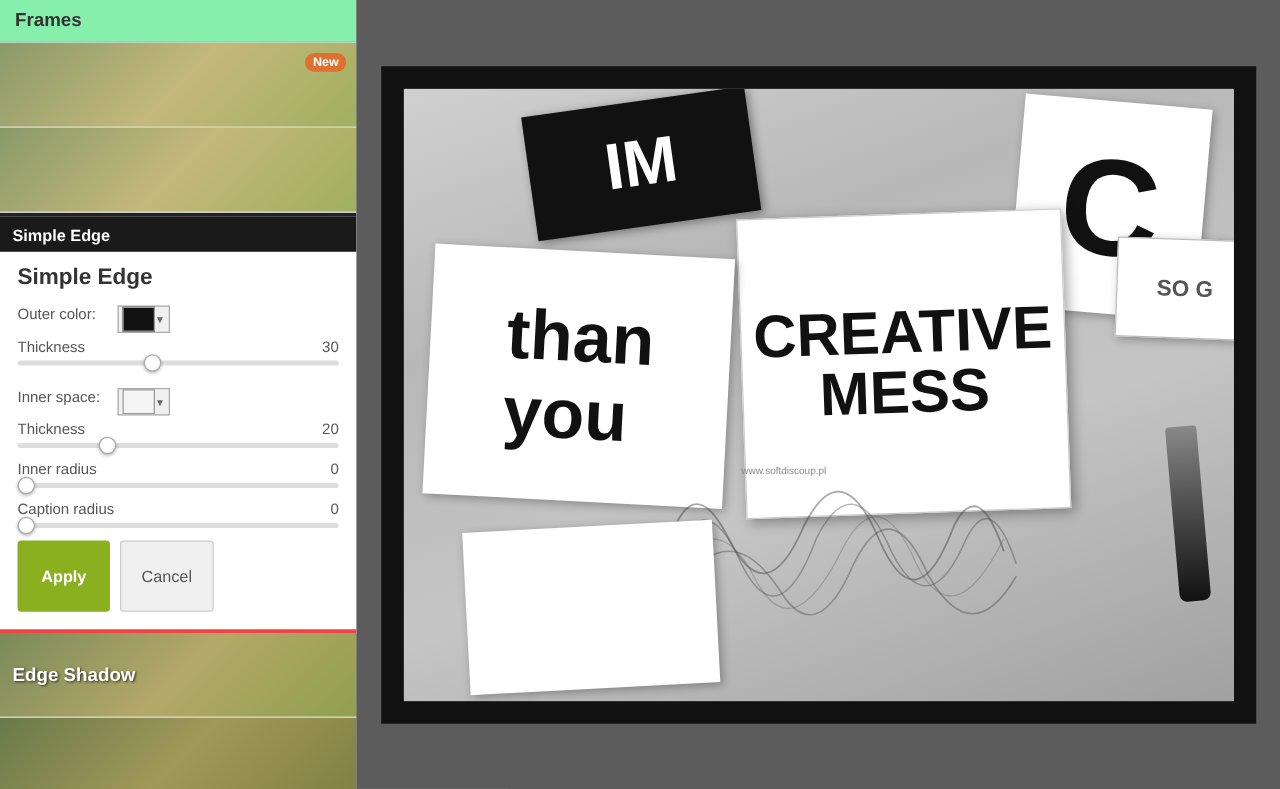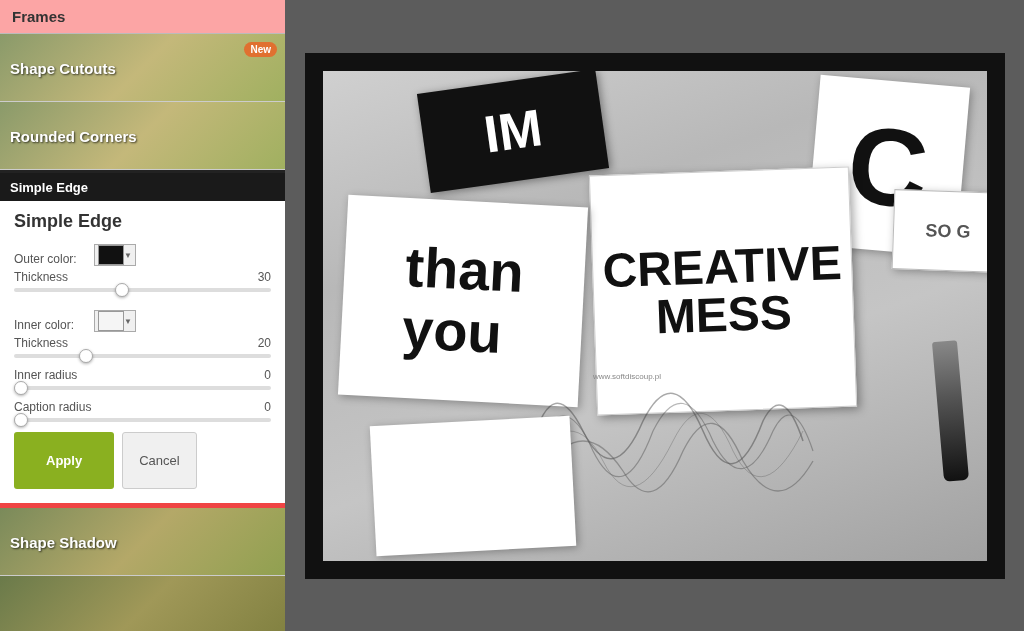--- a/index.html
+++ b/index.html
@@ -18,21 +18,21 @@
       min-width: 285px;
       background: #e8e8e8;
       display: flex;
       flex-direction: column;
       height: 631px;
       overflow: hidden;
       position: relative;
     }
 
     #sidebar-header {
-      background: #fca5a5;
+      background: #86efac;
       padding: 8px 12px;
       font-size: 15px;
       font-weight: bold;
       color: #333;
       border-bottom: 1px solid #bbb;
     }
 
     #frames-list {
       overflow-y: auto;
       flex: 1;
@@ -101,34 +101,34 @@
       font-weight: bold;
       padding: 2px 6px;
       border-radius: 10px;
       margin-left: 37px;
     }
 
     
     #simple-edge-panel {
       background: white;
       border-top: 3px solid #222;
-      border-bottom: 5px solid #ef4444;
+      border-bottom: 3px solid #ef4444;
       padding: 10px 14px 14px;
     }
 
     #simple-edge-title {
       font-size: 18px;
       font-weight: bold;
       color: #333;
       margin-bottom: 12px;
     }
 
     .control-row {
       display: flex;
-      align-items: flex-end;
+      align-items: flex-start;
       margin-bottom: 4px;
       font-size: 12px;
       color: #555;
     }
 
     .control-label {
       min-width: 80px;
       font-size: 12px;
       color: #555;
     }
@@ -201,21 +201,21 @@
     .apply-cancel-row {
       display: flex;
       gap: 8px;
       margin-top: 10px;
     }
 
     .btn-apply {
       background: #8ab020;
       color: white;
       border: none;
-      padding: 8px 32px;
+      padding: 8px 19px;
       font-size: 13px;
       font-weight: bold;
       border-radius: 3px;
       cursor: pointer;
     }
 
     .btn-cancel {
       background: #f0f0f0;
       color: #555;
       border: 1px solid #ccc;
@@ -415,27 +415,25 @@
 </head>
 <body>
 
 <div id="sidebar">
   <div id="sidebar-header">Frames</div>
 
   <div id="frames-list">
 
     <div class="frame-item">
       <div class="frame-item-bg"></div>
-      <div class="frame-item-label top">Shape Cutouts</div>
       <div class="new-badge">New</div>
     </div>
 
     <div class="frame-item">
       <div class="frame-item-bg"></div>
-      <div class="frame-item-label top">Rounded Corners</div>
     </div>
 
     <div id="simple-edge-panel">
 
       <div style="background:#1a1a1a; height:28px; margin:-10px -14px 10px -14px; display:flex; align-items:center; padding: 0 10px;">
         <span style="color:white; font-size:13px; font-weight:bold;">Simple Edge</span>
       </div>
 
       <div id="simple-edge-title">Simple Edge</div>
 
@@ -453,21 +451,21 @@
       </div>
       <div class="slider-row">
         <div class="slider-track">
           <div class="slider-thumb" style="left: calc(42% - 7px);"></div>
         </div>
       </div>
 
       <div class="section-divider"></div>
 
       <div class="control-row">
-        <span class="control-label">Inner color:</span>
+        <span class="control-label">Inner space:</span>
         <div class="color-picker-btn">
           <div class="color-swatch white"></div>
           <span class="color-picker-arrow">▼</span>
         </div>
       </div>
 
       <div class="control-row">
         <span class="control-label">Thickness</span>
         <span class="control-value">20</span>
       </div>
@@ -498,21 +496,21 @@
       </div>
 
       <div class="apply-cancel-row">
         <button class="btn-apply">Apply</button>
         <button class="btn-cancel">Cancel</button>
       </div>
     </div>
 
     <div class="frame-item">
       <div class="frame-item-bg dropshadow"></div>
-      <div class="frame-item-label top">Shape Shadow</div>
+      <div class="frame-item-label top">Edge Shadow</div>
     </div>
 
     <div class="frame-item">
       <div class="frame-item-bg last"></div>
     </div>
 
   </div>
 </div>
 
 <div id="main-content">

